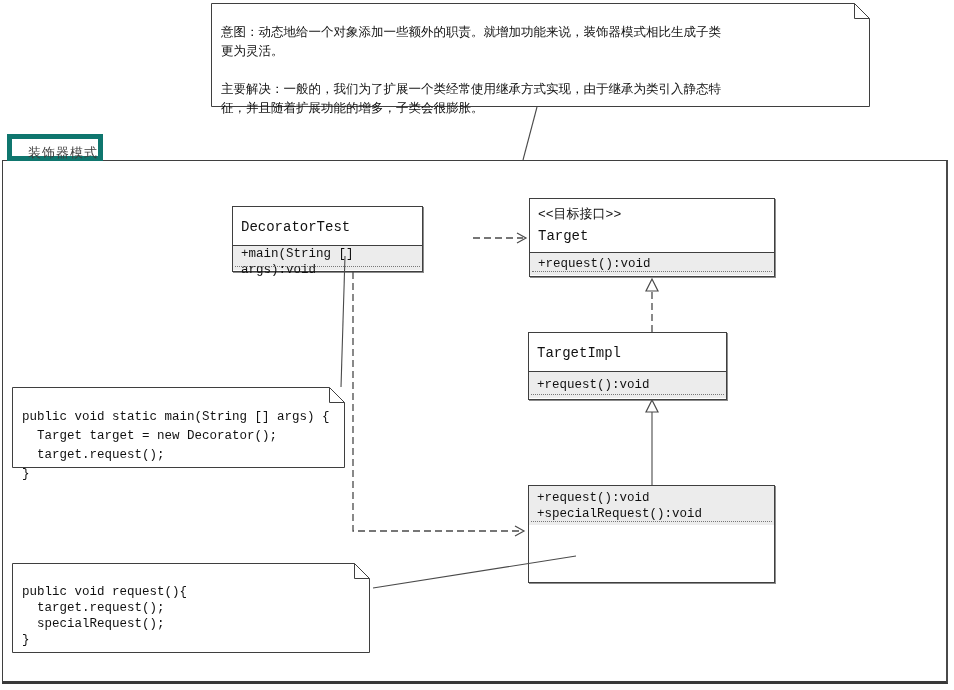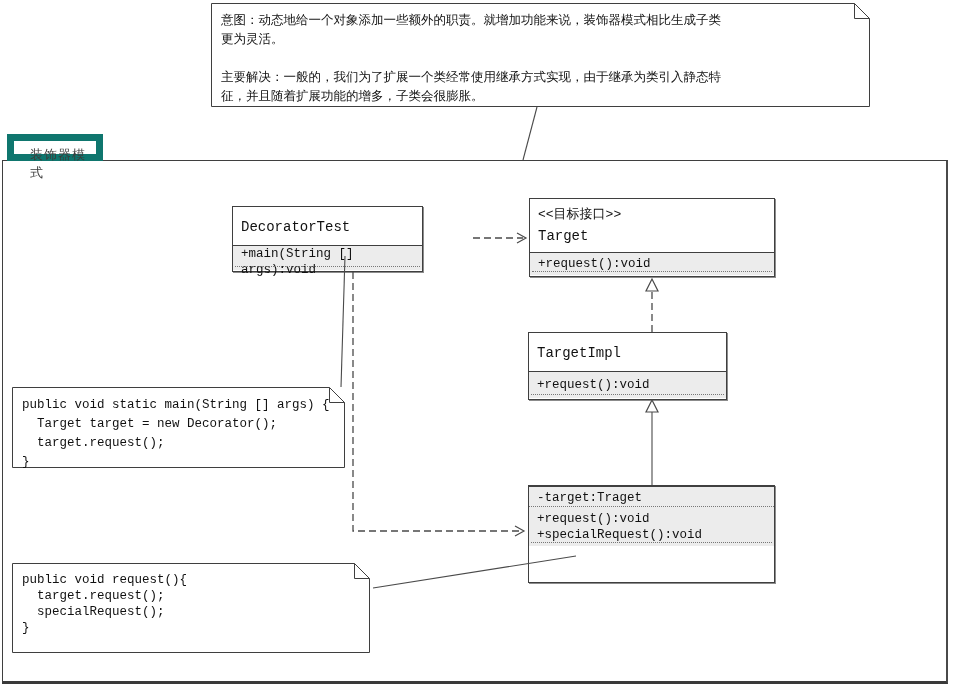--- a/index.html
+++ b/index.html
@@ -4,28 +4,28 @@
 <style>
   html,body{margin:0;padding:0;background:#fff;}
   #canvas{position:relative;width:954px;height:690px;background:#fff;overflow:hidden;
           font-family:"Liberation Sans",sans-serif;color:#111;}
 
   
   #frame{position:absolute;left:2px;top:160px;width:946px;height:524px;box-sizing:border-box;
          border:1px solid #3f3f3f;border-right:2px solid #4a4a4a;border-bottom:3px solid #3a3a3a;
          background:transparent;}
   #tab{position:absolute;left:7px;top:134px;width:96px;height:27px;box-sizing:border-box;
-       border:7px solid #0f766e;background:#fff;z-index:2;}
+       border:5px solid #0f766e;background:#fff;z-index:2;}
   #tab span{display:block;padding:5px 0 0 16px;font-size:13px;color:#3c3c3c;letter-spacing:1px;}
 
   
   .note-wrap{position:absolute;z-index:3;}
   .note-shape{position:absolute;left:0;top:0;}
   .note-text{position:relative;white-space:pre;font-family:"Liberation Mono","DejaVu Sans Mono",monospace;
-             font-size:12.5px;line-height:19px;padding:9px 0 0 10px;color:#111;}
+             font-size:12.5px;line-height:19px;padding:9px 0 0 10px;color:#111;margin-top:12px;}
 
   
   .cls{position:absolute;box-sizing:border-box;background:#fff;border:1px solid #3f3f3f;
        box-shadow:1px 1px 0 rgba(0,0,0,0.45);z-index:3;
        font-family:"Liberation Mono","DejaVu Sans Mono",monospace;}
   .cls-title{box-sizing:border-box;background:#fff;font-size:14px;padding-left:8px;color:#111;}
   .stereo{display:block;font-size:13px;}
   .cmp{box-sizing:border-box;position:relative;background:#ececec;border-top:1px solid #3f3f3f;}
   .member{font-size:12.5px;line-height:16px;padding-left:8px;color:#111;}
   .dotsep{position:absolute;left:2px;right:2px;bottom:3px;border-top:1px dotted #777;}
@@ -81,23 +81,20 @@
 
   <div class="cls" style="left:528px;top:332px;width:199px;height:68px">
     <div class="cls-title" style="height:38px;padding-top:12px">TargetImpl</div>
     <div class="cmp" style="height:27px">
       <div class="member" style="padding-top:5px">+request():void</div>
       <div class="dotsep"></div>
     </div>
   </div>
 
   <div class="cls" style="left:528px;top:485px;width:247px;height:98px">
-    <div class="cmp attrs" style="height:21px">
-      <div class="member" style="padding-top:3px">-target:Traget</div>
-    </div>
     <div class="cmp" style="height:39px;border-top:none">
       <div class="member" style="padding-top:4px">+request():void</div>
       <div class="member">+specialRequest():void</div>
       <div class="dotsep"></div>
     </div>
   </div>
 
   <div class="note-wrap" style="left:12px;top:387px;width:333px;height:81px">
     <svg class="note-shape" width="333" height="81">
       <path d="M0.5,0.5 H317.5 L332.5,15.5 V80.5 H0.5 Z" fill="#fff" stroke="#3f3f3f"></path>

